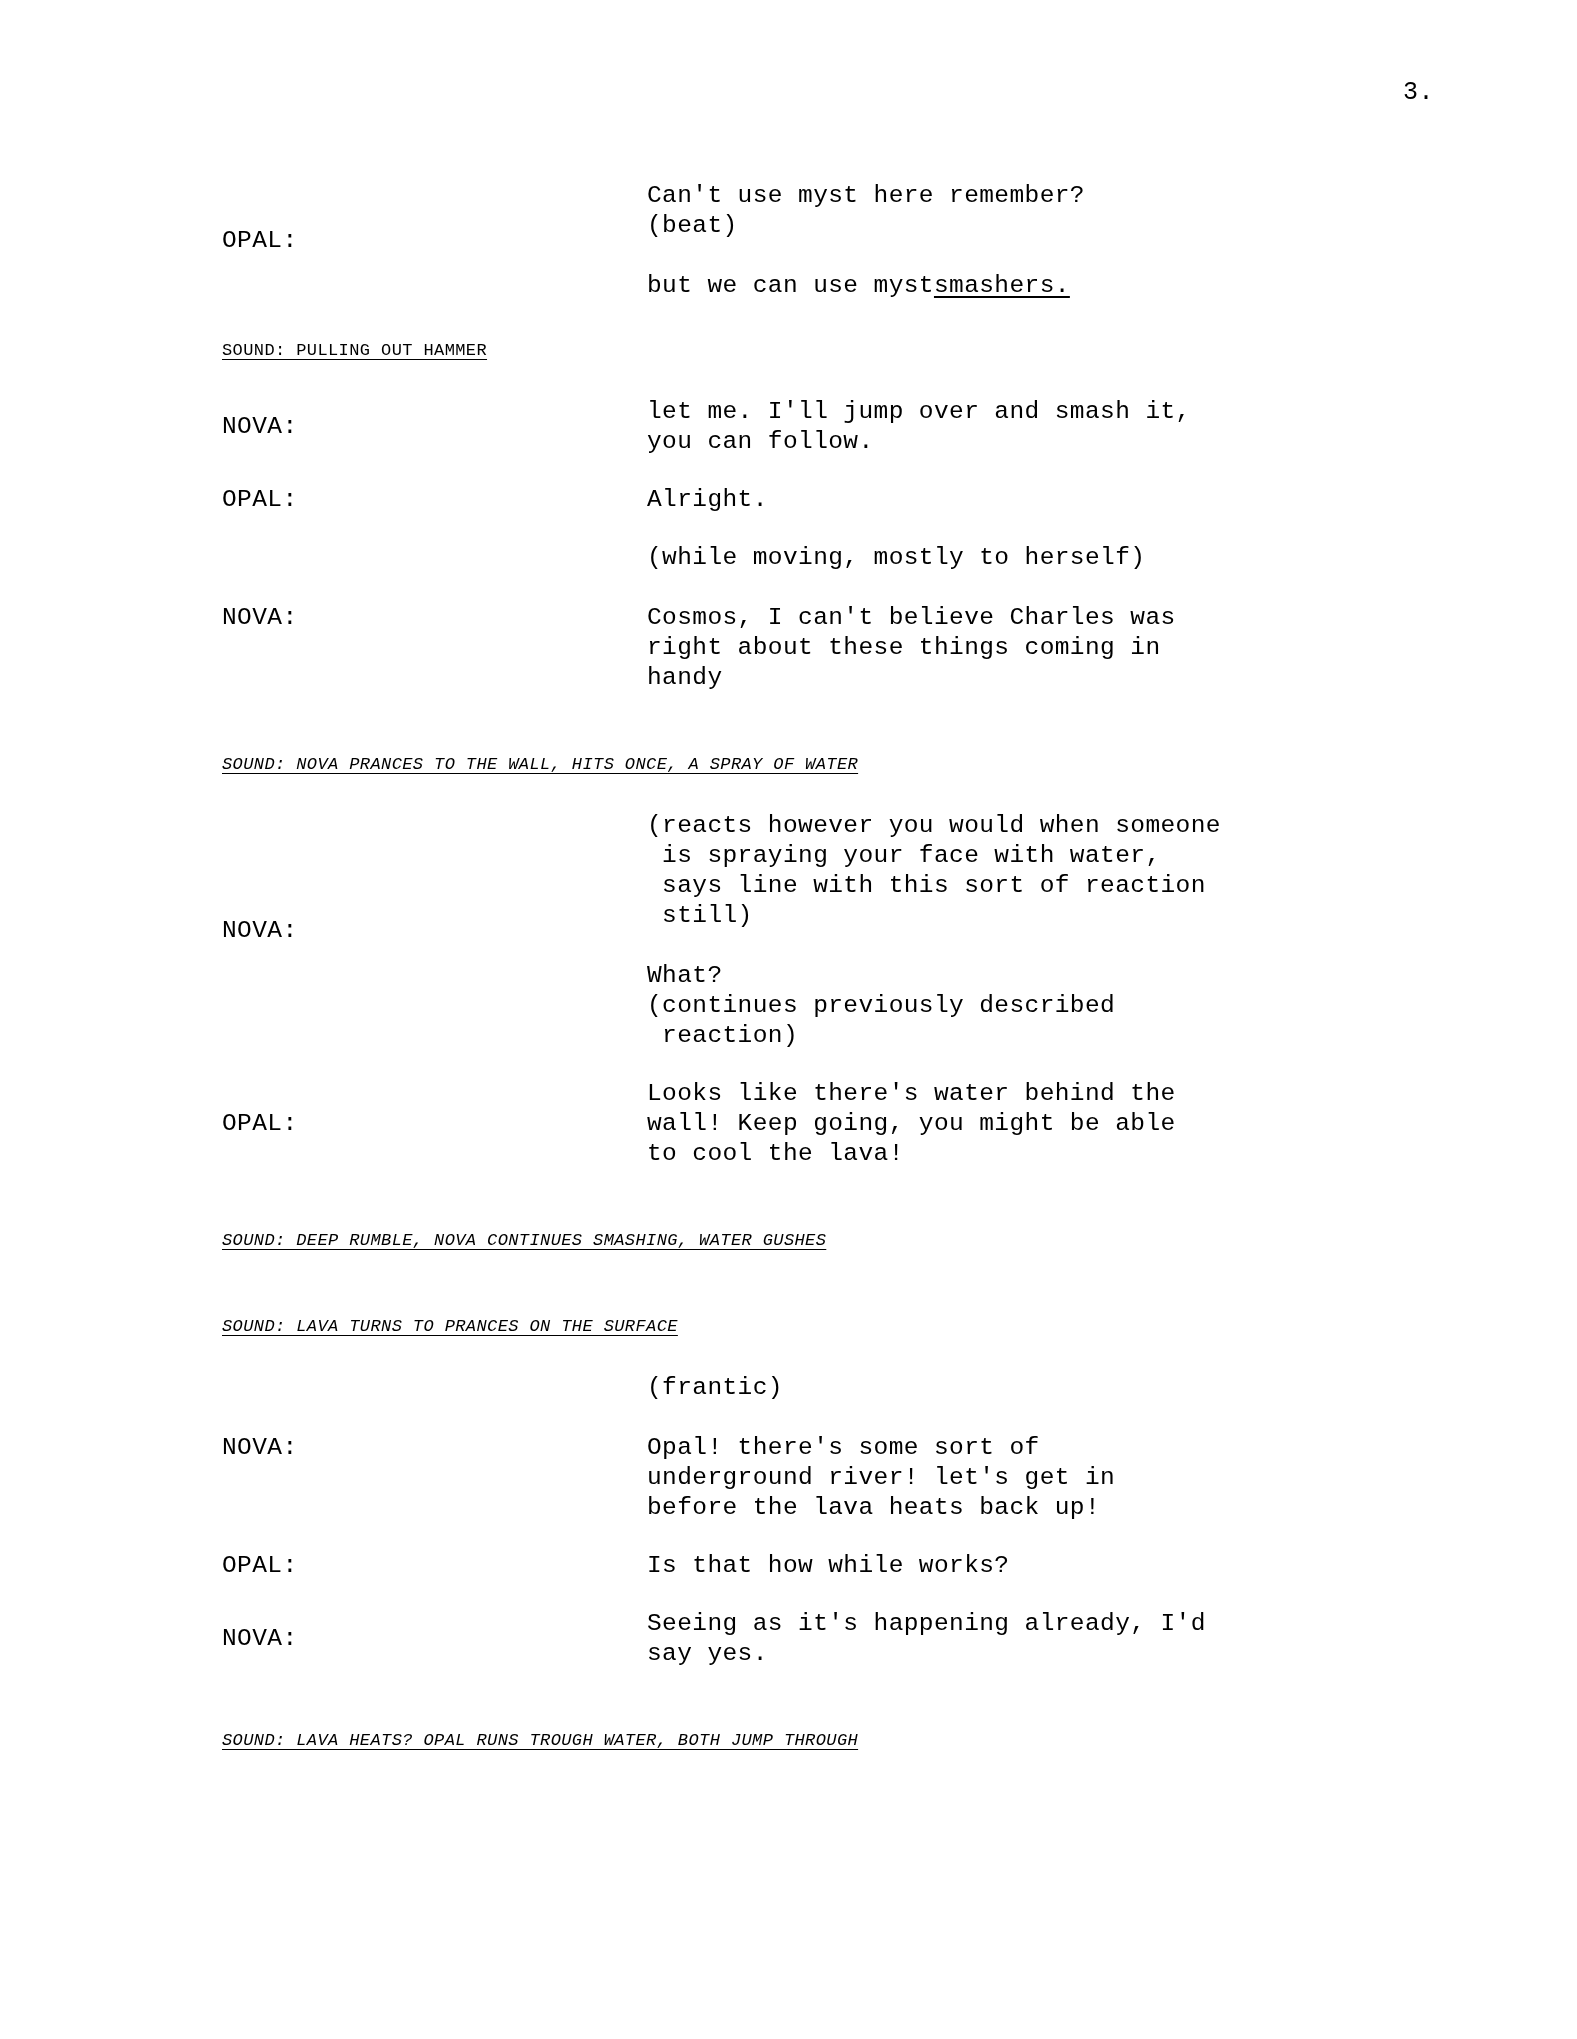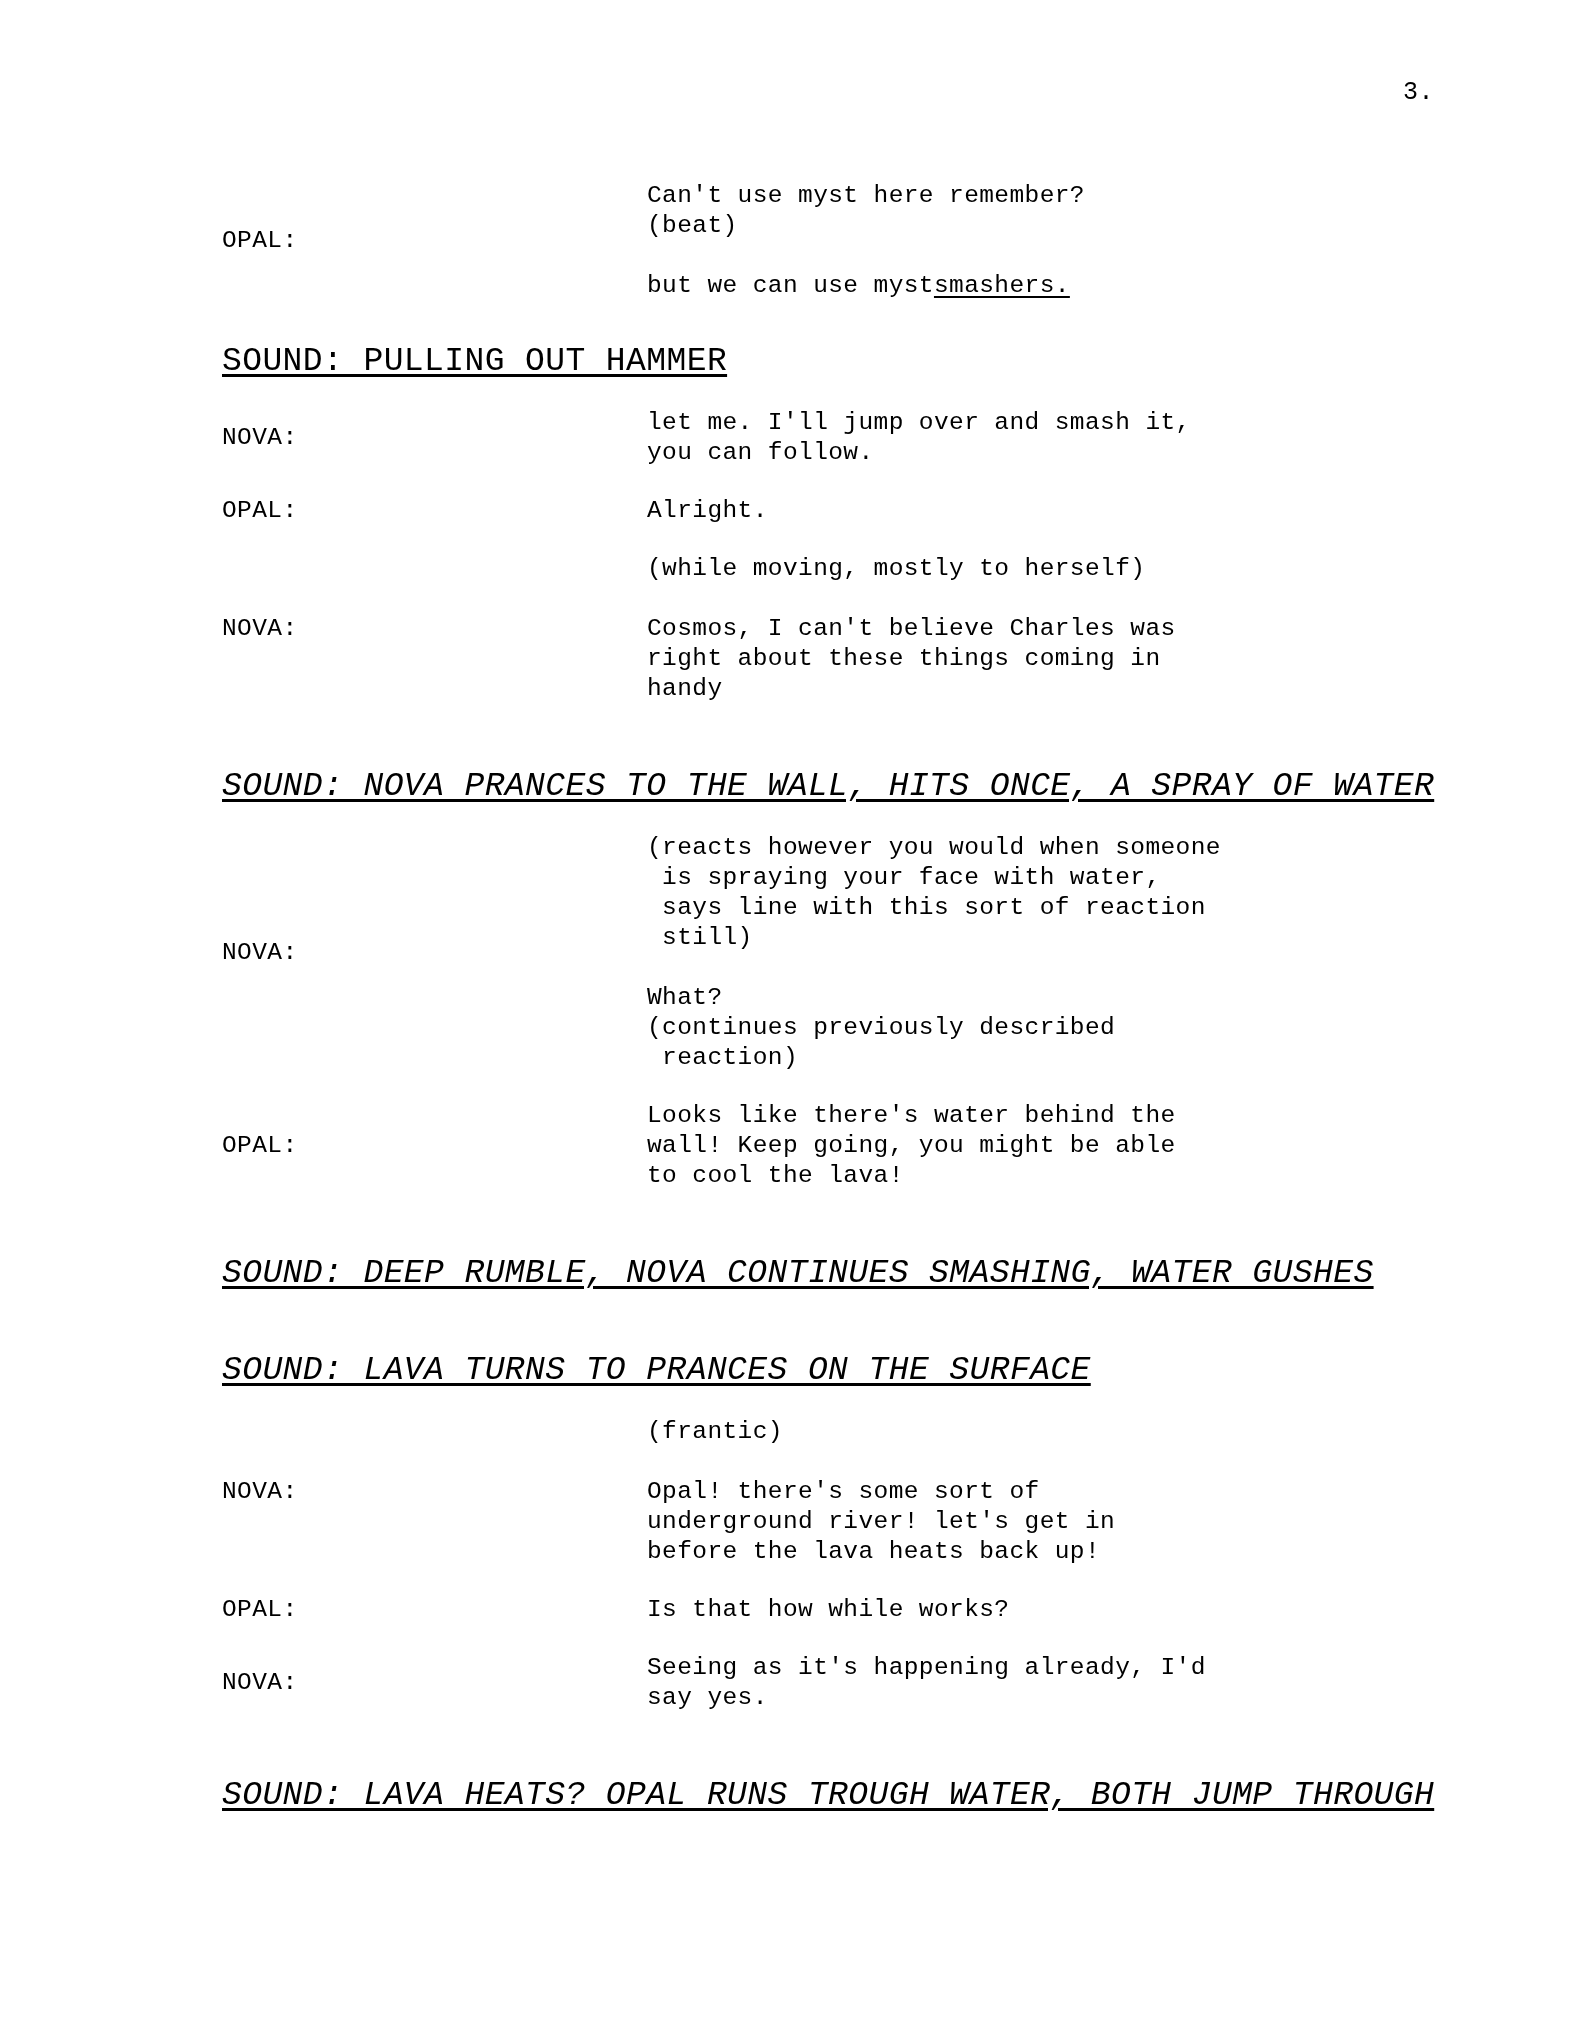--- a/index.html
+++ b/index.html
@@ -51,28 +51,27 @@
     letter-spacing: 0.4px;
   }
   .para {
     white-space: pre-wrap;
     margin: 1px;
   }
   .para + .para {
     margin-top: 30px;
   }
   .sound {
-    font-size: 33px;
+    font-size: 17px;
     line-height: 30px;
     letter-spacing: 0.4px;
     text-decoration: underline;
     text-underline-offset: 4px;
     display: inline-block;
     white-space: pre;
-    margin-top: 11px;
   }
   .sound-row {
     margin-top: 34px;
     margin-bottom: 30px;
   }
   .sound-row.extra-gap {
     margin-top: 56px;
     font-style: italic;
   }
   u.inline-underline {

